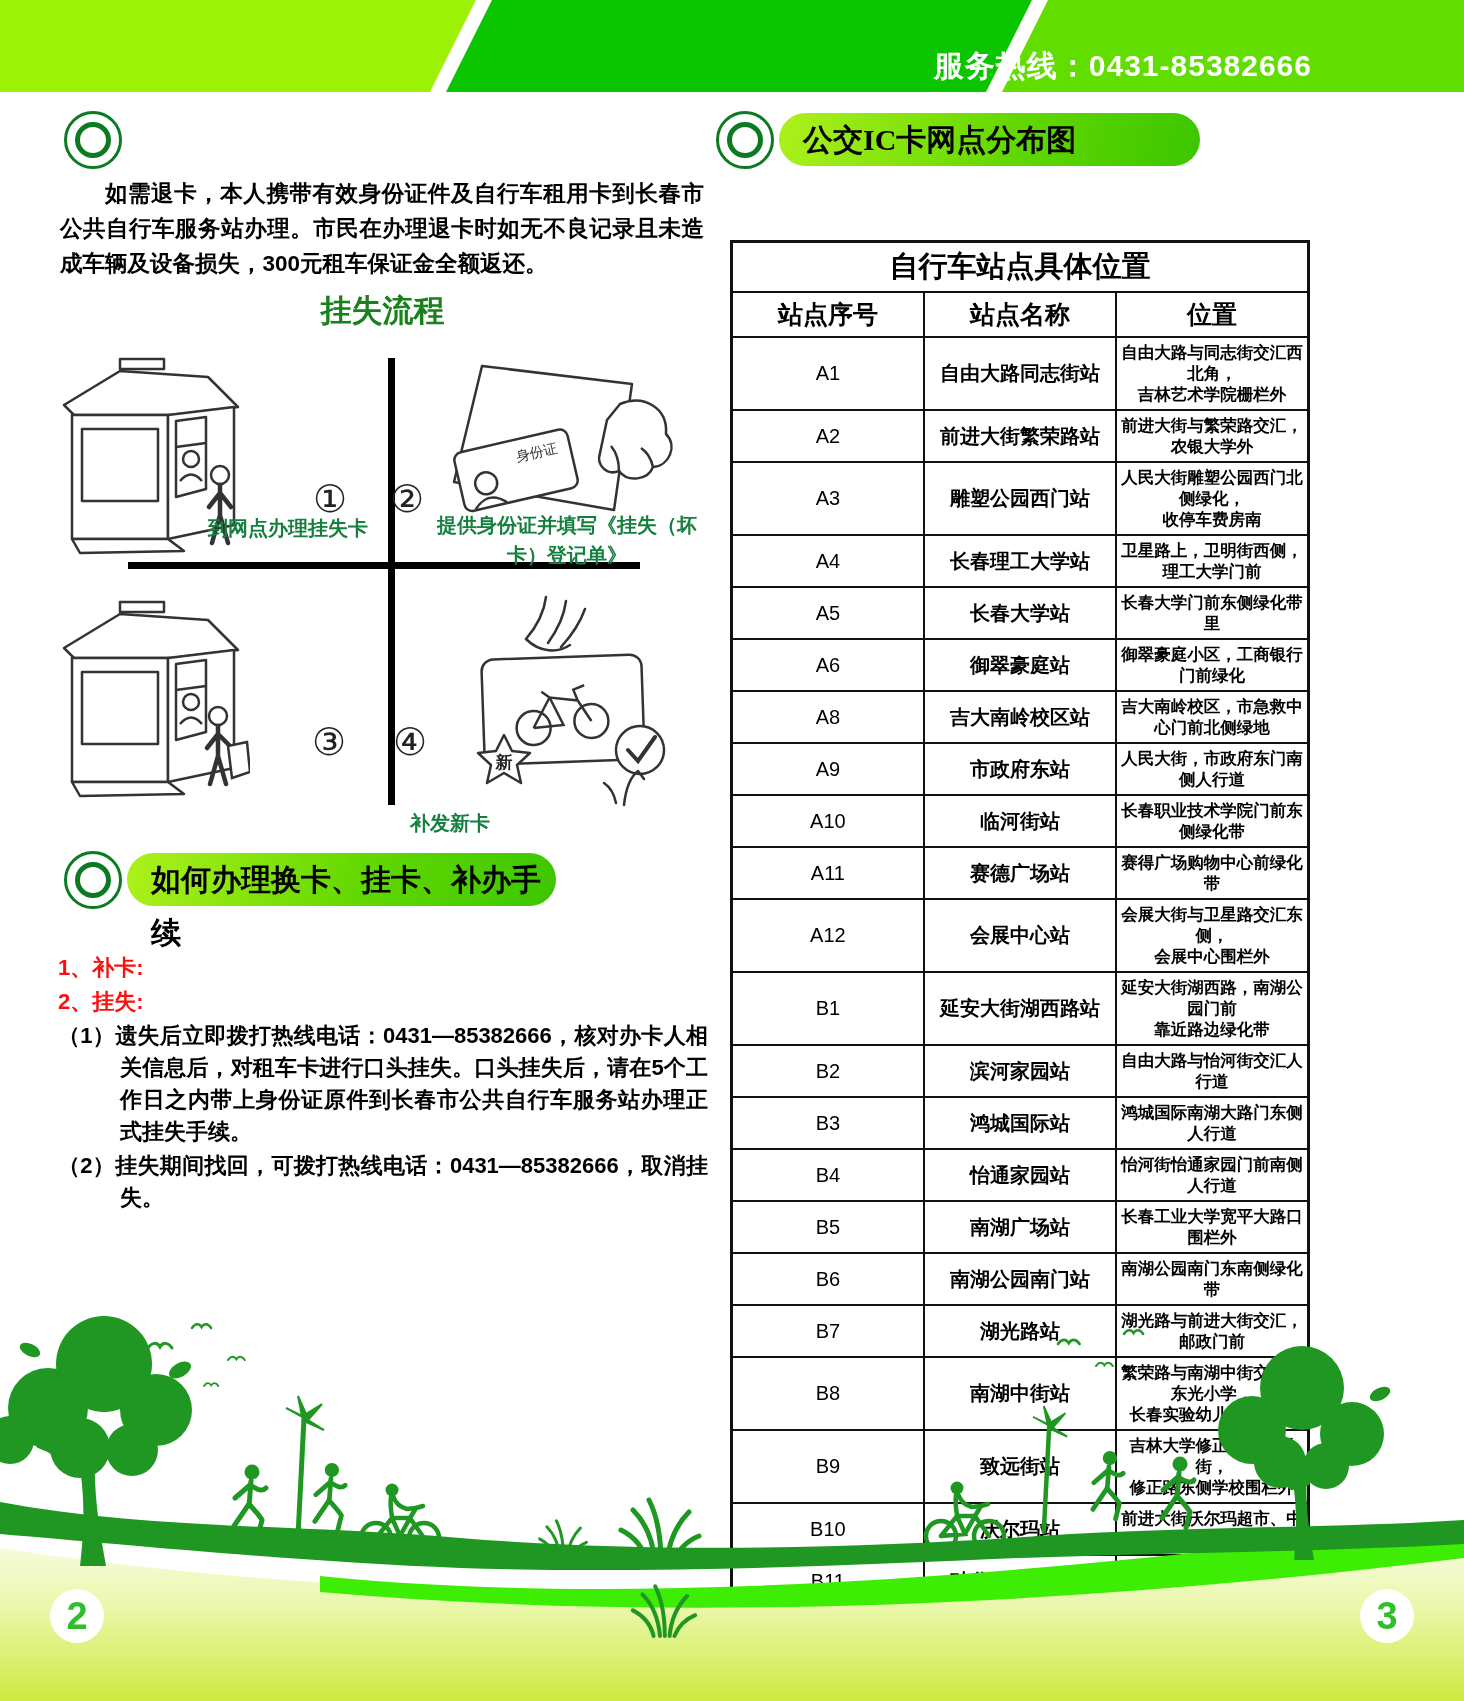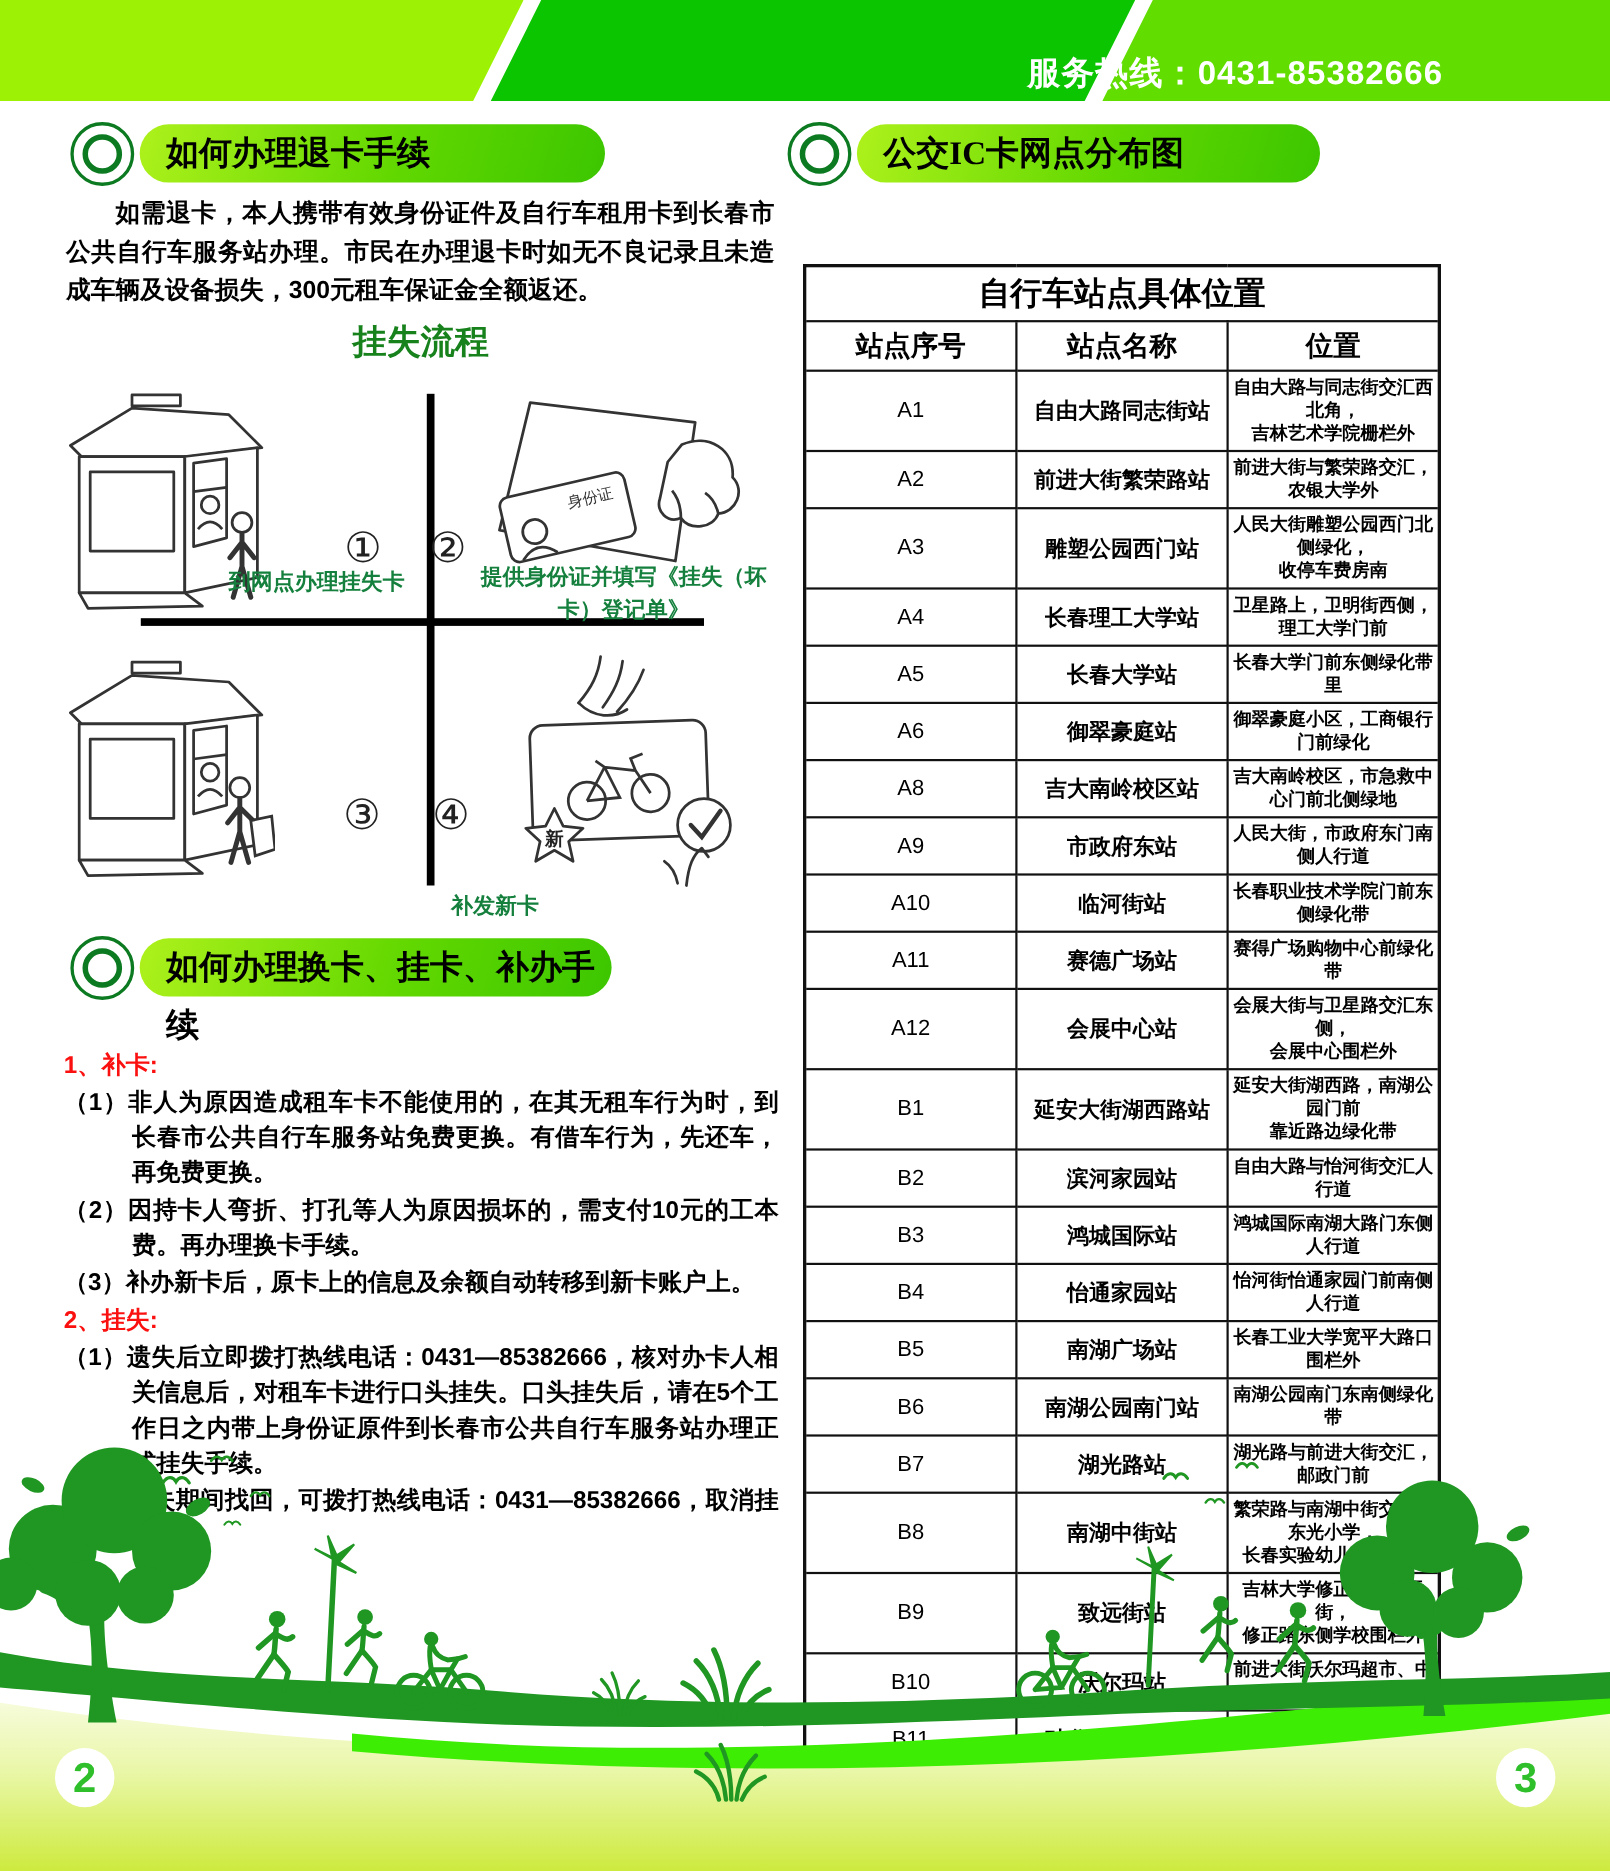--- a/index.html
+++ b/index.html
@@ -60,21 +60,20 @@
 <div class="page">
 
   <div class="banner">
     <div class="seg seg1"></div>
     <div class="seg seg2"></div>
     <div class="seg seg3"></div>
     <div class="hotline">服务热线：0431-85382666</div>
   </div>
 
   <div class="rings" style="left:64px;top:111px;"></div>
-  <div class="pill" style="left:127px;top:113px;width:423px;">如何办理退卡手续</div>
 
   <div class="rings" style="left:716px;top:111px;"></div>
   <div class="pill" style="left:779px;top:113px;width:421px;">公交IC卡网点分布图</div>
 
   <p class="body1">如需退卡，本人携带有效身份证件及自行车租用卡到长春市公共自行车服务站办理。市民在办理退卡时如无不良记录且未造成车辆及设备损失，300元租车保证金全额返还。</p>
 
   <div class="flow-title">挂失流程</div>
 
   <div class="flow">
     <div class="vline"></div>
@@ -167,26 +166,20 @@
       </g>
     </svg>
     <div class="cap" style="left:330px;top:465px;width:120px;text-align:center;">补发新卡</div>
   </div>
 
   <div class="rings" style="left:64px;top:851px;"></div>
   <div class="pill" style="left:127px;top:853px;width:429px;">如何办理换卡、挂卡、补办手续</div>
 
   <div class="rules">
     <div class="red">1、补卡:</div>
-    <div>
-
-    <p class="item">（1）非人为原因造成租车卡不能使用的，在其无租车行为时，到长春市公共自行车服务站免费更换。有借车行为，先还车，再免费更换。</p>
-        <p class="item">（2）因持卡人弯折、打孔等人为原因损坏的，需支付10元的工本费。再办理换卡手续。</p>
-        <p class="item">（3）补办新卡后，原卡上的信息及余额自动转移到新卡账户上。</p>
-      </div>
     <div class="red">2、挂失:</div>
     <div>
 
     <p class="item">（1）遗失后立即拨打热线电话：0431—85382666，核对办卡人相关信息后，对租车卡进行口头挂失。口头挂失后，请在5个工作日之内带上身份证原件到长春市公共自行车服务站办理正式挂失手续。</p>
         <p class="item">（2）挂失期间找回，可拨打热线电话：0431—85382666，取消挂失。</p>
       </div>
   </div>
 
   <table class="stations">
     <thead>

